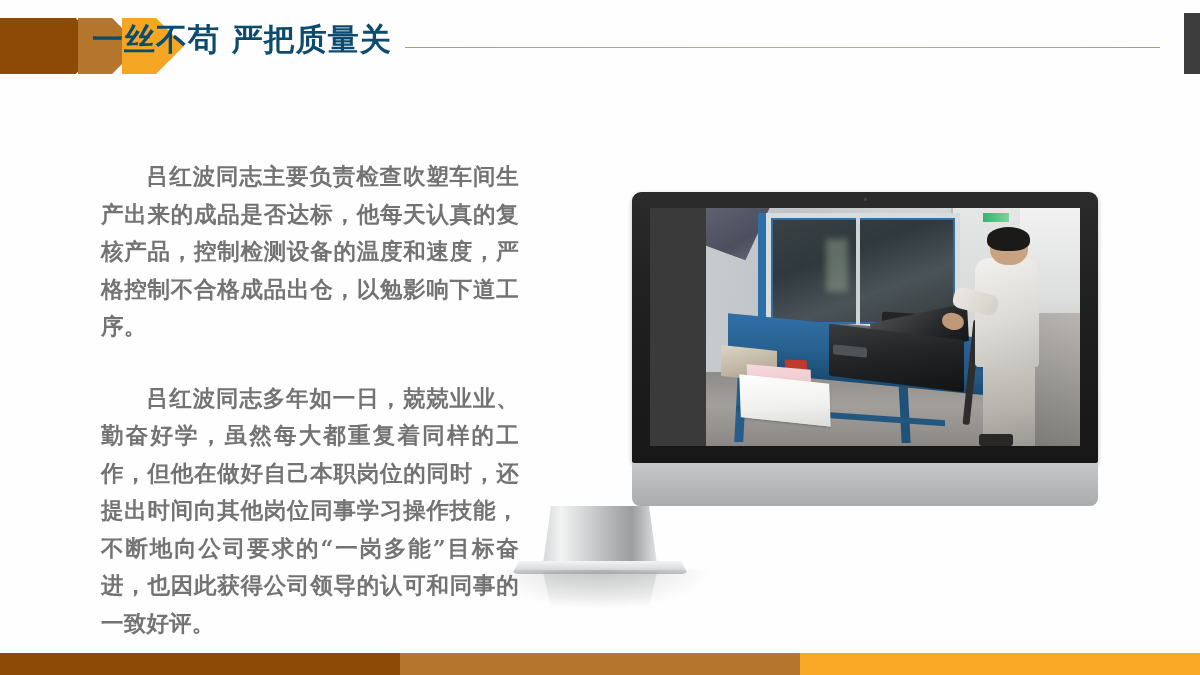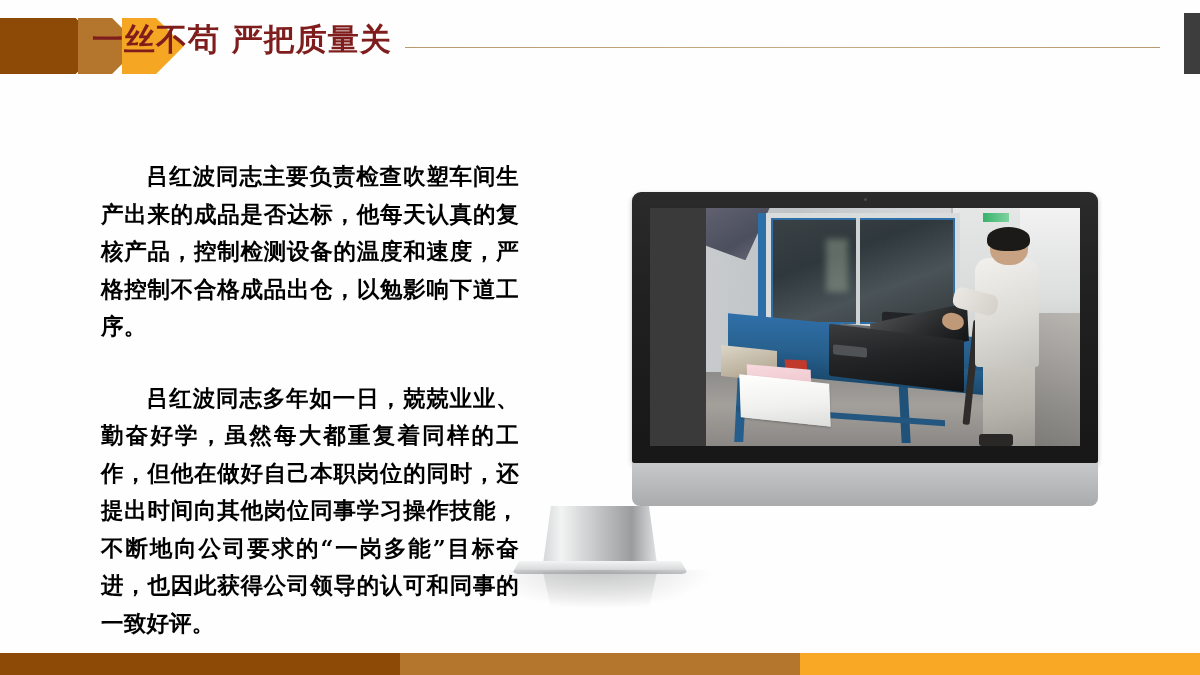--- a/index.html
+++ b/index.html
@@ -62,21 +62,21 @@
     clip-path: polygon(0 0, 55% 0, 100% 50%, 55% 100%, 0 100%);
   }
 
   .header-title {
     position: absolute;
     left: 92px;
     top: 16px;
     font-family: "DejaVu Sans", "Liberation Sans", sans-serif;
     font-size: 31px;
     font-weight: bold;
-    color: #7f1d1d;
+    color: #0c4a6e;
     letter-spacing: 1px;
     white-space: nowrap;
     line-height: 46px;
   }
 
   .header-rule {
     position: absolute;
     left: 405px;
     top: 47px;
     width: 755px;
@@ -98,21 +98,21 @@
     position: absolute;
     left: 101px;
     top: 158px;
     width: 418px;
   }
   .para {
     font-family: "DejaVu Serif", "Liberation Serif", serif;
     font-size: 22.5px;
     font-weight: bold;
     line-height: 37.5px;
-    color: #000000;
+    color: #737373;
     text-align: justify;
     text-indent: 2em;
     margin: 0;
     letter-spacing: 0.2px;
   }
   .para + .para {
     margin-top: 34px;
   }
 
   

